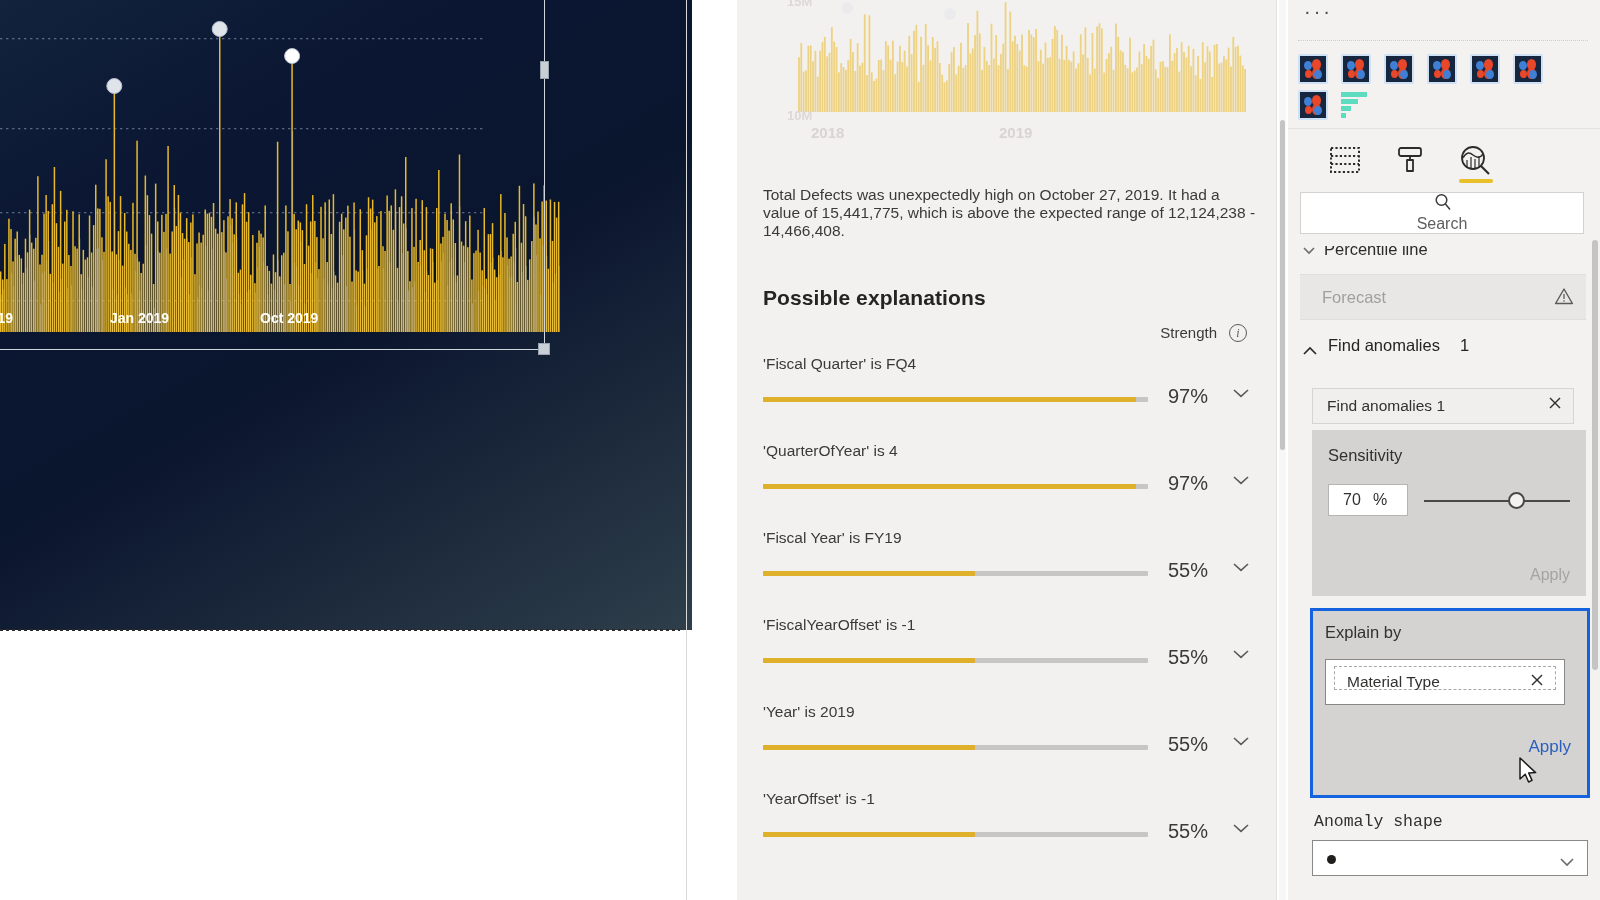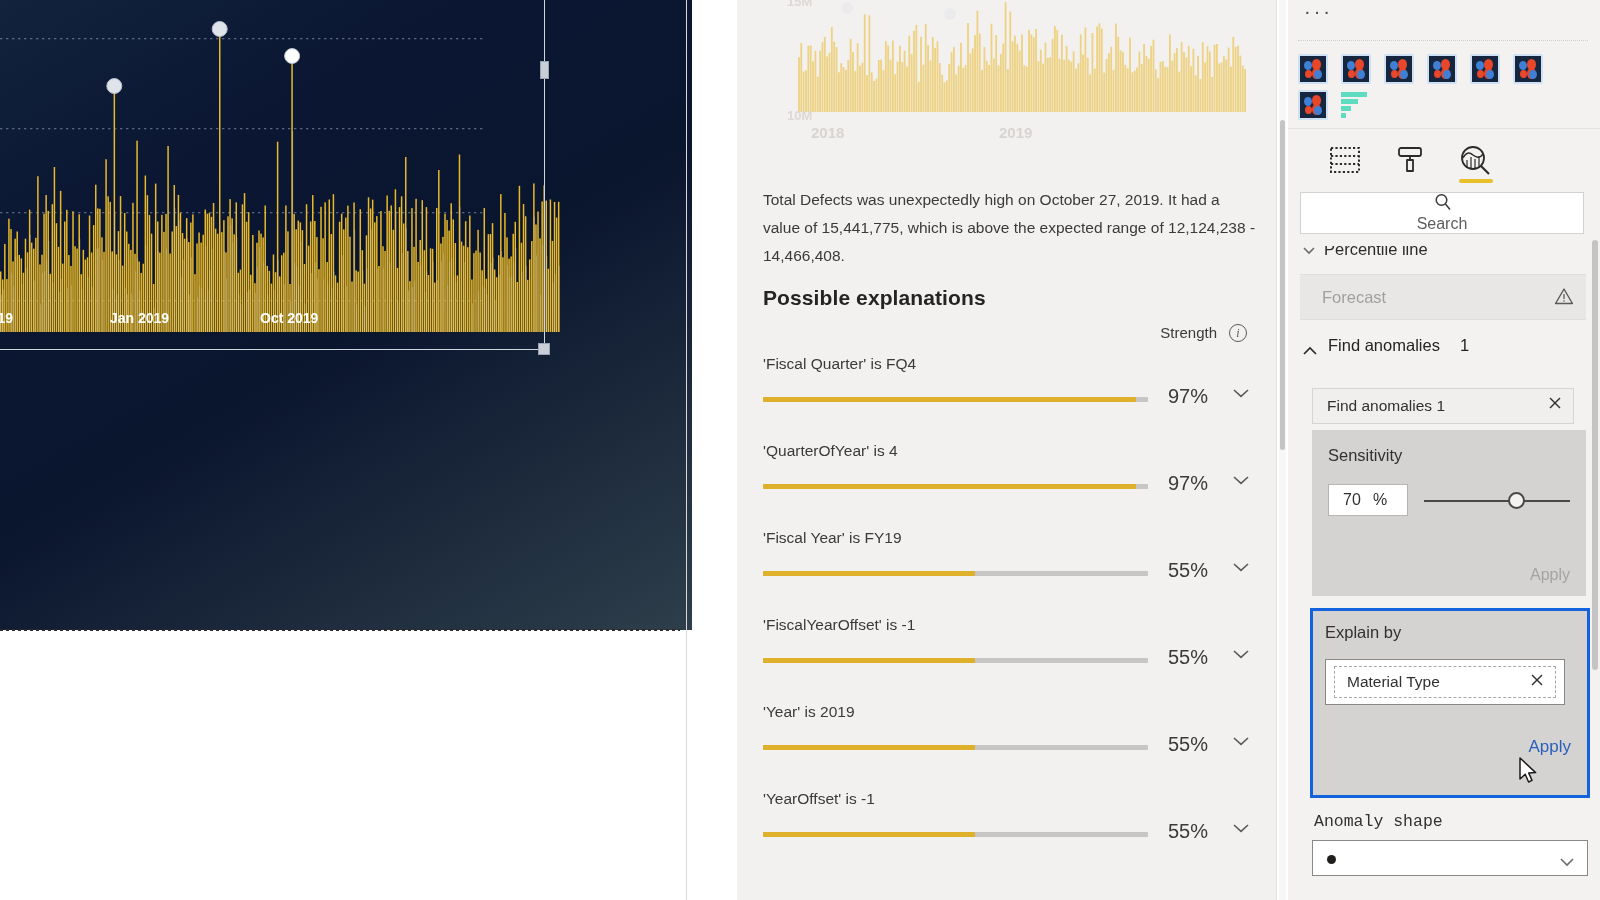--- a/index.html
+++ b/index.html
@@ -70,21 +70,21 @@
     opacity: .55;
   }
   .mini-chart svg { display:block; width:100%; height:100%; }
   .mini-axis {
     position: absolute; color: #d8d4d2; font-size: 15px; font-weight: bold;
   }
   .mini-ylab { left: 50px; font-size: 13px; color:#dcd8d6; font-weight:bold;}
 
   .insight-text {
     position: absolute; left: 26px; top: 186px; width: 498px;
-    font-size: 15.5px; line-height: 28px; color: #3b3a39;
+    font-size: 15.5px; line-height: 18px; color: #3b3a39;
   }
   .insight-title {
     position: absolute; left: 26px; top: 286px;
     font-size: 21px; font-weight: bold; color: #252423; letter-spacing: .1px;
   }
   .strength-row {
     position: absolute; left: 26px; top: 322px; width: 498px; height: 26px;
   }
   .strength-label {
     position: absolute; right: 44px; top: 2px;
@@ -248,21 +248,21 @@
   .card-explain {
     position: absolute; left: 22px; top: 608px; width: 280px; height: 190px;
     border: 3px solid #1263dd; background: #d5d3d1;
   }
   .card-explain .lbl { position: absolute; left: 12px; top: 12px; font-size: 16.5px; color: #323130; }
   .chip-box {
     position: absolute; left: 12px; top: 48px; width: 240px; height: 46px;
     background: #fff; border: 1px solid #8a8886;
   }
   .chip {
-    position: absolute; left: 8px; top: 6px; width: 222px; height: 32px;
+    position: absolute; left: 8px; top: 6px; width: 222px; height: 24px;
     border: 1px dashed #a9a7a5;
     text-align: right;
   }
   .chip .t { position: absolute; left: 12px; top: 6px; font-size: 15.5px; color: #323130; }
   .chip .x { position: absolute; right: 10px; top: 5px; }
   .apply-on {
     position: absolute; right: 16px; top: 126px; font-size: 17px; color: #2b5fbf;
   }
   .cursor-arrow { position: absolute; left: 205px; top: 146px; }
 

